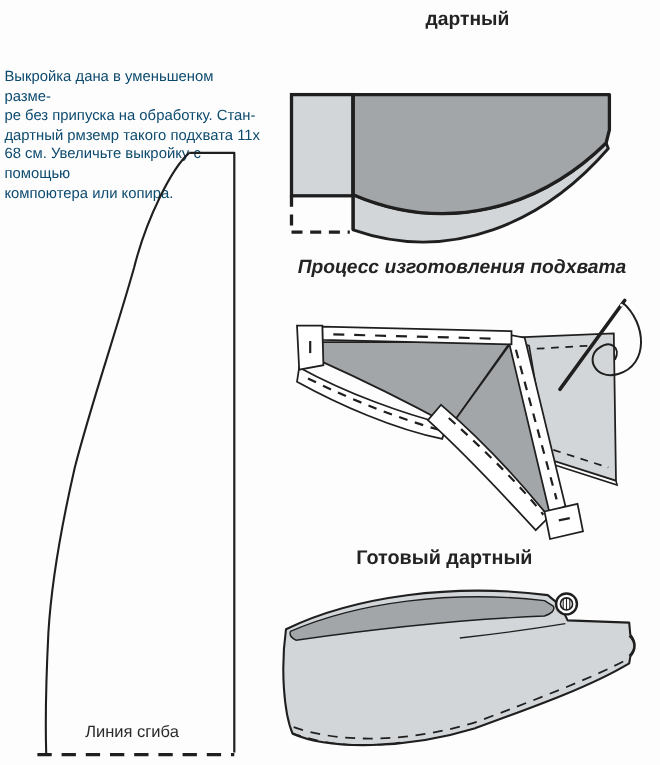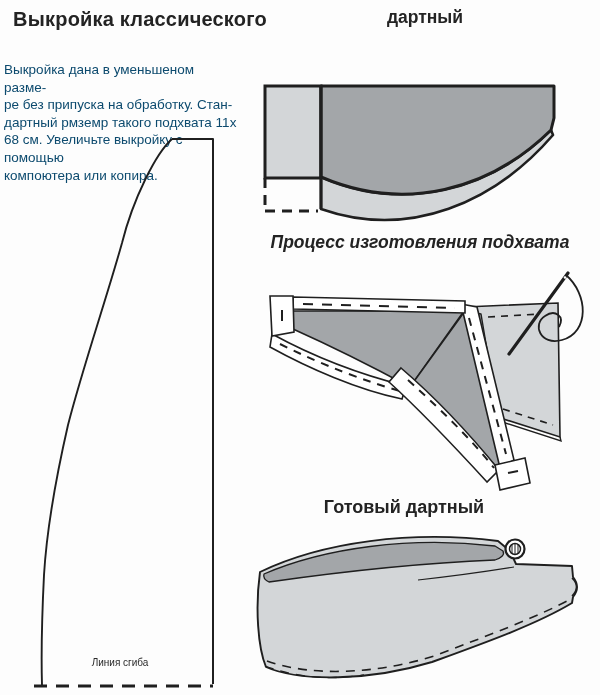--- a/index.html
+++ b/index.html
@@ -38,35 +38,34 @@
     left:258px;top:232px;width:324px;
     font-size:17.5px;
     font-style:italic;
   }
   #finished-title{
     left:256px;top:497px;width:296px;
     font-size:18px;
   }
   #fold-label{
     left:70px;top:657px;width:100px;
-    font-size:10px;
+    font-size:15px;
     text-align:center;
     color:#2a2a2a;
   }
   svg{display:block;overflow:visible;}
   .fl{fill:var(--fabric-light,#d3d6d8);}
   .fd{fill:var(--fabric-dark,#a2a5a8);}
   .fw{fill:#ffffff;}
   .st{stroke:var(--line,#1f1f1f);}
 </style>
 </head>
 <body style="--fabric-light: #d3d6d8; --fabric-dark: #a3a6a9; --line: #1f1f1f; --page-bg: #fdfdfd;">
 
 <div class="abs heading" id="left-title">
-  <div>Выкройка классического</div>
 </div>
 
 <div class="abs" id="left-desc">Выкройка дана в уменьшеном разме-
 ре без припуска на обработку. Стан-
 дартный рмземр такого подхвата 11х
 68 см. Увеличьте выкройку с помощью
 компоютера или копира.</div>
 
 <svg class="abs" style="left:30px;top:135px;" width="195" height="560" viewBox="0 0 195 560">
 

